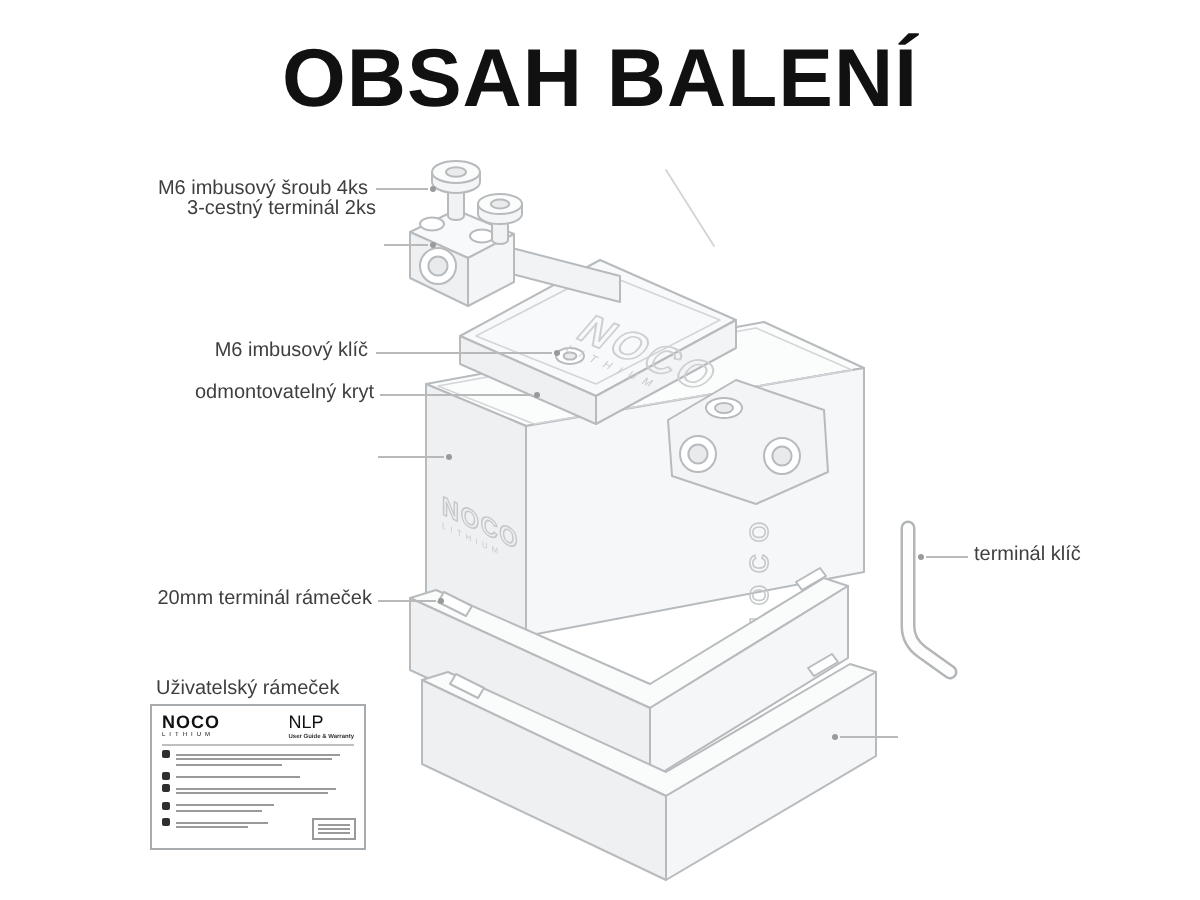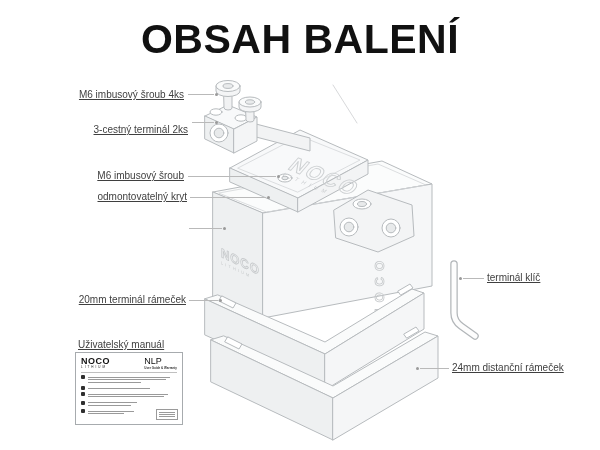--- a/index.html
+++ b/index.html
@@ -1,21 +1,21 @@
 <!DOCTYPE html>
 <html><head>
 <meta charset="utf-8">
 <style>
   html,body{margin:0;padding:0;background:#ffffff;}
   #stage{position:relative;width:600px;height:450px;background:#fff;overflow:hidden;
          font-family:"Liberation Sans", sans-serif;}
   #art{position:absolute;left:0;top:0;}
   .title{position:absolute;left:0;top:16px;width:100%;text-align:center;
          font-size:41px;font-weight:bold;color:#111;letter-spacing:.5px;white-space:nowrap;}
-  .lbl{position:absolute;font-size:10px;color:#3f3f3f;white-space:nowrap;line-height:12px;text-decoration:underline;}
+  .lbl{position:absolute;font-size:10px;color:#3f3f3f;white-space:nowrap;line-height:12px;}
   .leader{position:absolute;height:1px;background:#b9b9b9;}
   .dot{position:absolute;width:3px;height:3px;border-radius:50%;background:#9a9a9a;}
   
   .manual{position:absolute;left:75px;top:352px;width:108px;height:73px;box-sizing:border-box;
           border:1px solid #a7abae;background:#fff;padding:4px 5px;}
   .mhead{display:flex;justify-content:space-between;align-items:flex-start;}
   .mbrand{font-size:9px;font-weight:800;letter-spacing:.5px;color:#111;line-height:8px;}
   .mbrandsub{font-size:3px;letter-spacing:2px;color:#111;line-height:4px;}
   .mmodel{font-size:9px;font-weight:normal;color:#111;line-height:9px;}
   .msub{font-size:3px;font-weight:bold;color:#333;text-align:right;line-height:4px;}
@@ -117,28 +117,27 @@
       <g>
         <path d="M454,264 L454,313 Q454,321 461,326 L475,336" fill="none" stroke="#b2b6b9" stroke-width="7.5"></path>
         <path d="M454,264 L454,313 Q454,321 461,326 L475,336" fill="none" stroke="#fdfdfd" stroke-width="5"></path>
       </g>
     </g>
   </svg>
 
   <div class="title">OBSAH BALENÍ</div>
 
   <div class="lbl" style="right:416px;top:89px">M6 imbusový šroub 4ks</div>
-  <div class="lbl" style="right:412px;top:124px">3-cestný terminál 2ks</div>
-  <div class="lbl" style="right:416px;top:170px">M6 imbusový šroub</div>
+  <div class="lbl" style="right:412px;top:99px">3-cestný terminál 2ks</div>
+  <div class="lbl" style="right:416px;top:170px">M6 imbusový klíč</div>
   <div class="lbl" style="right:413px;top:191px">odmontovatelný kryt</div>
   <div class="lbl" style="right:414px;top:294px">20mm terminál rámeček</div>
-  <div class="lbl" style="left:78px;top:339px">Uživatelský manuál</div>
+  <div class="lbl" style="left:78px;top:339px">Uživatelský rámeček</div>
 
   <div class="lbl" style="left:487px;top:272px">terminál klíč</div>
-  <div class="lbl" style="left:452px;top:362px">24mm distanční rámeček</div>
 
   <div class="leader" style="left:188px;top:94px;width:26px"></div>
   <div class="dot" style="left:215px;top:93px"></div>
   <div class="leader" style="left:192px;top:122px;width:22px"></div>
   <div class="dot" style="left:215px;top:121px"></div>
   <div class="leader" style="left:188px;top:176px;width:88px"></div>
   <div class="dot" style="left:277px;top:175px"></div>
   <div class="leader" style="left:190px;top:197px;width:76px"></div>
   <div class="dot" style="left:267px;top:196px"></div>
   <div class="leader" style="left:189px;top:228px;width:33px"></div>

